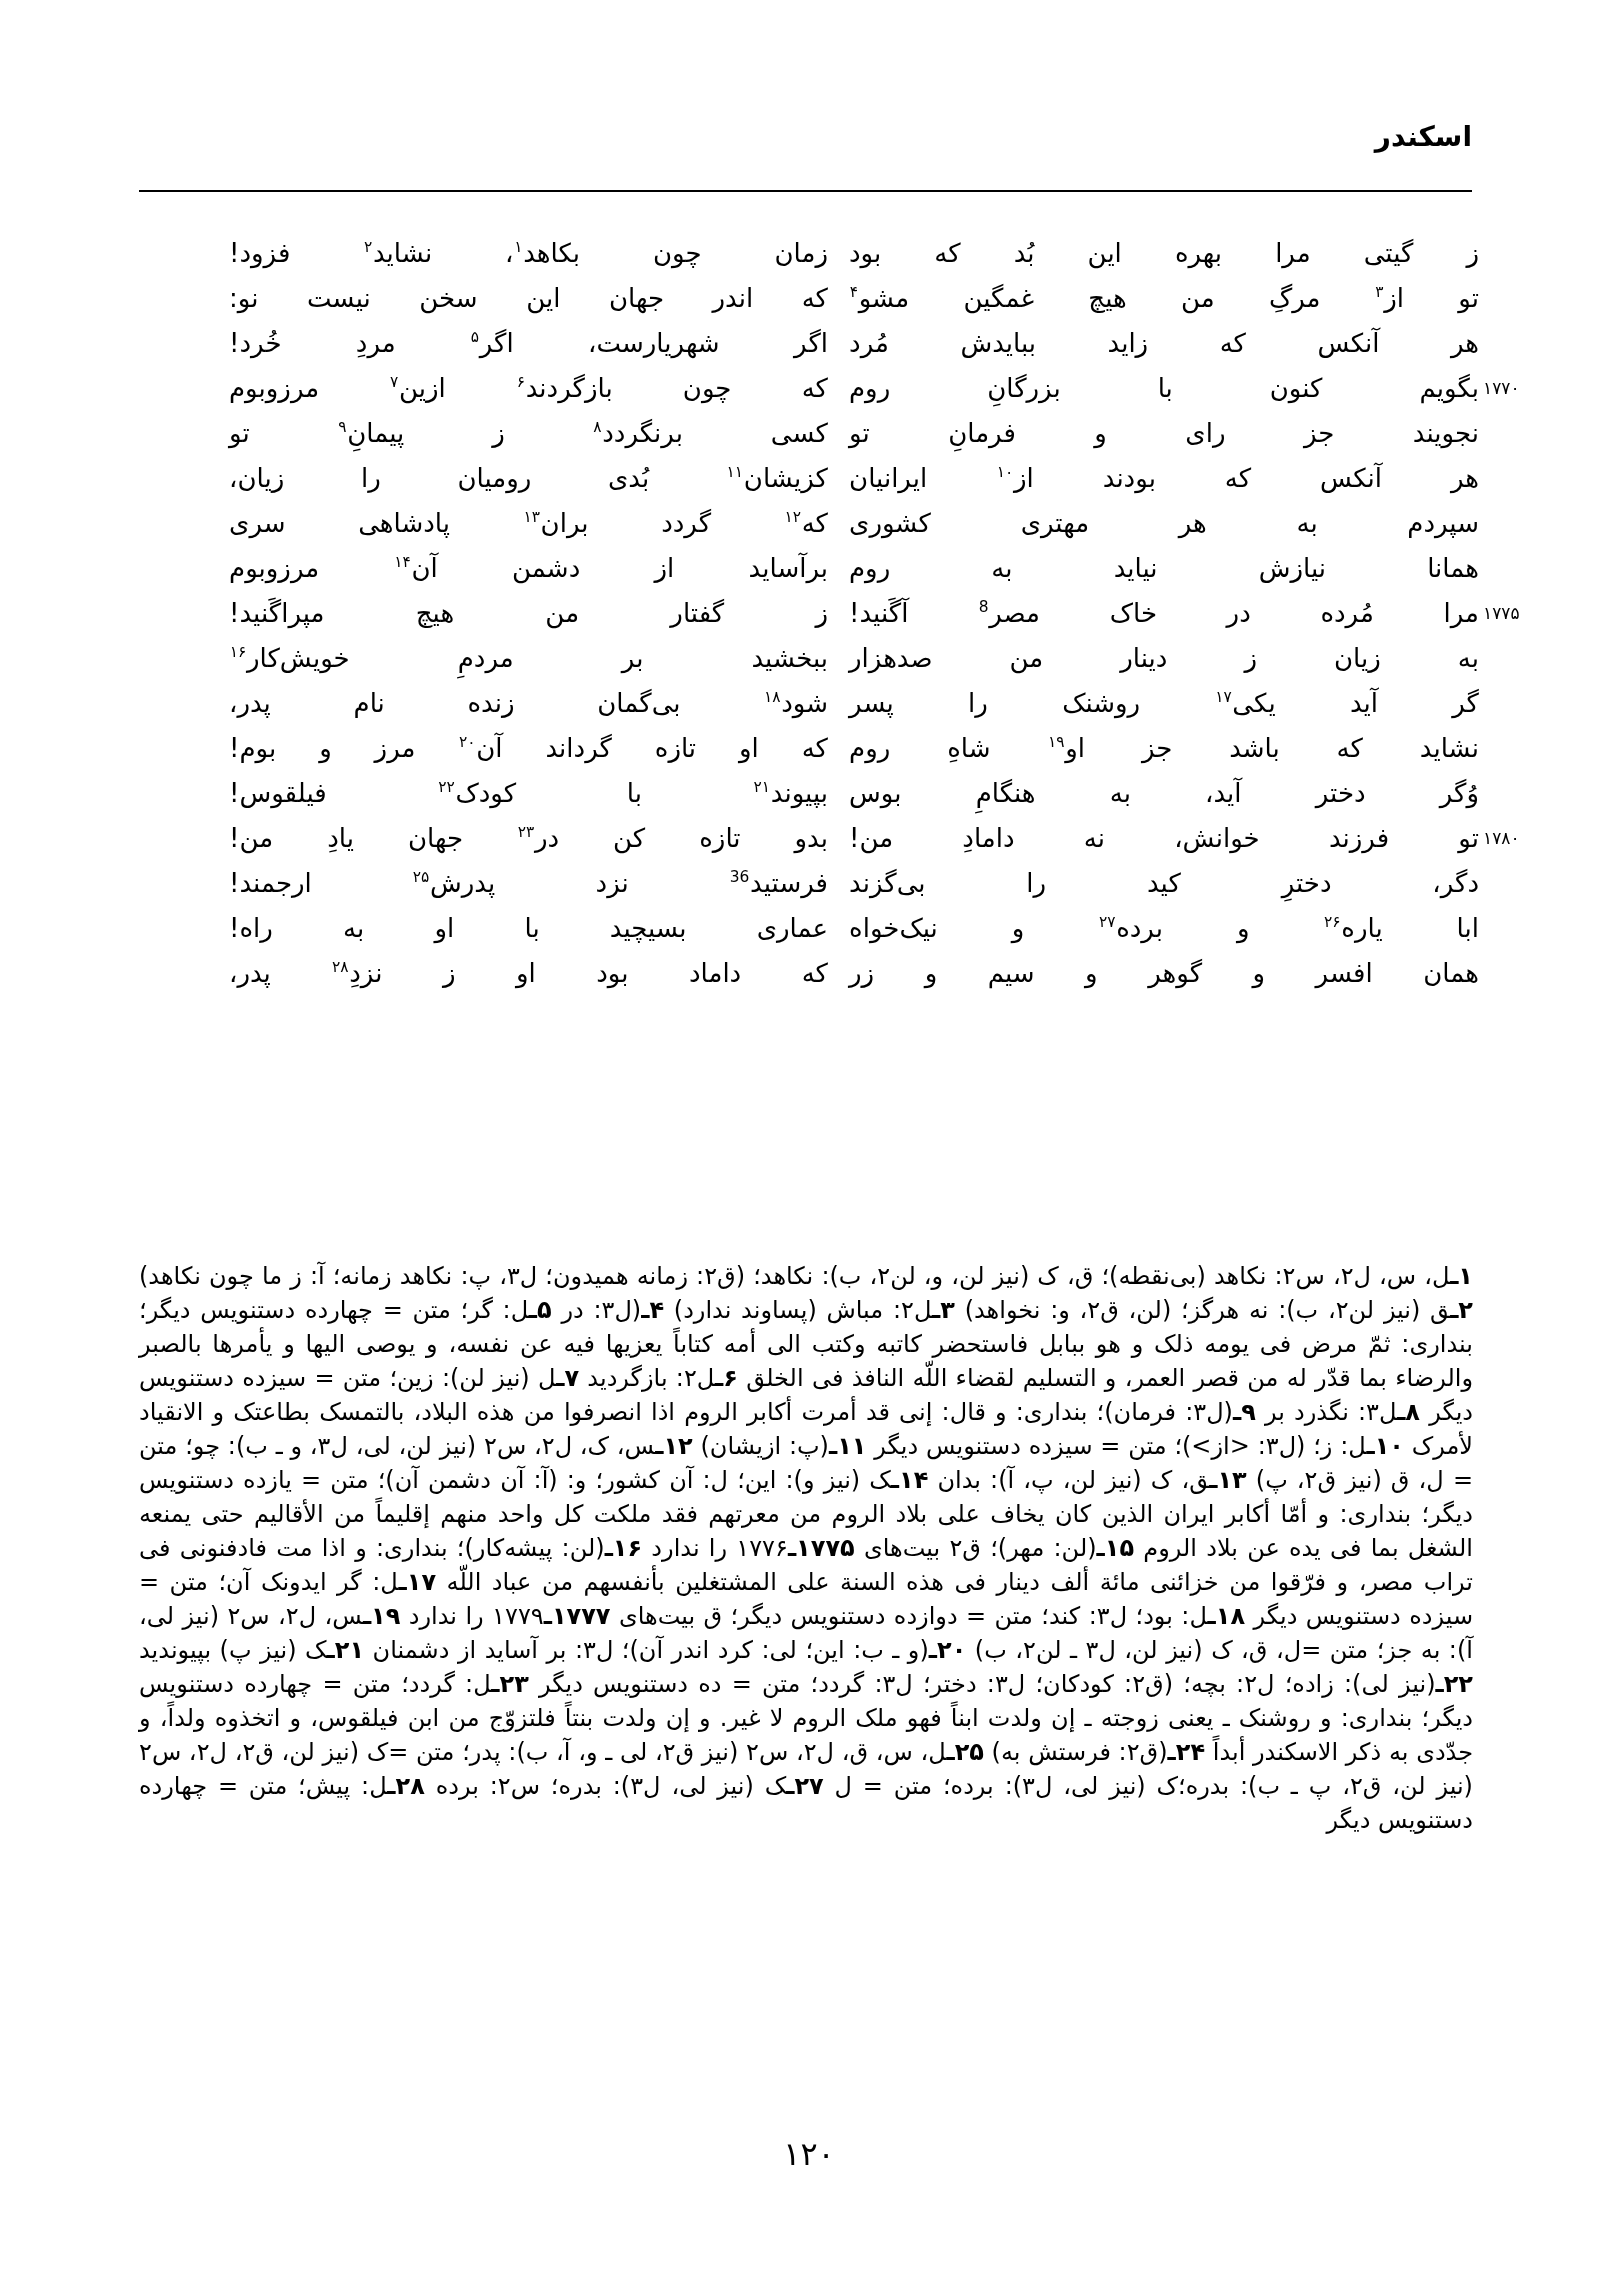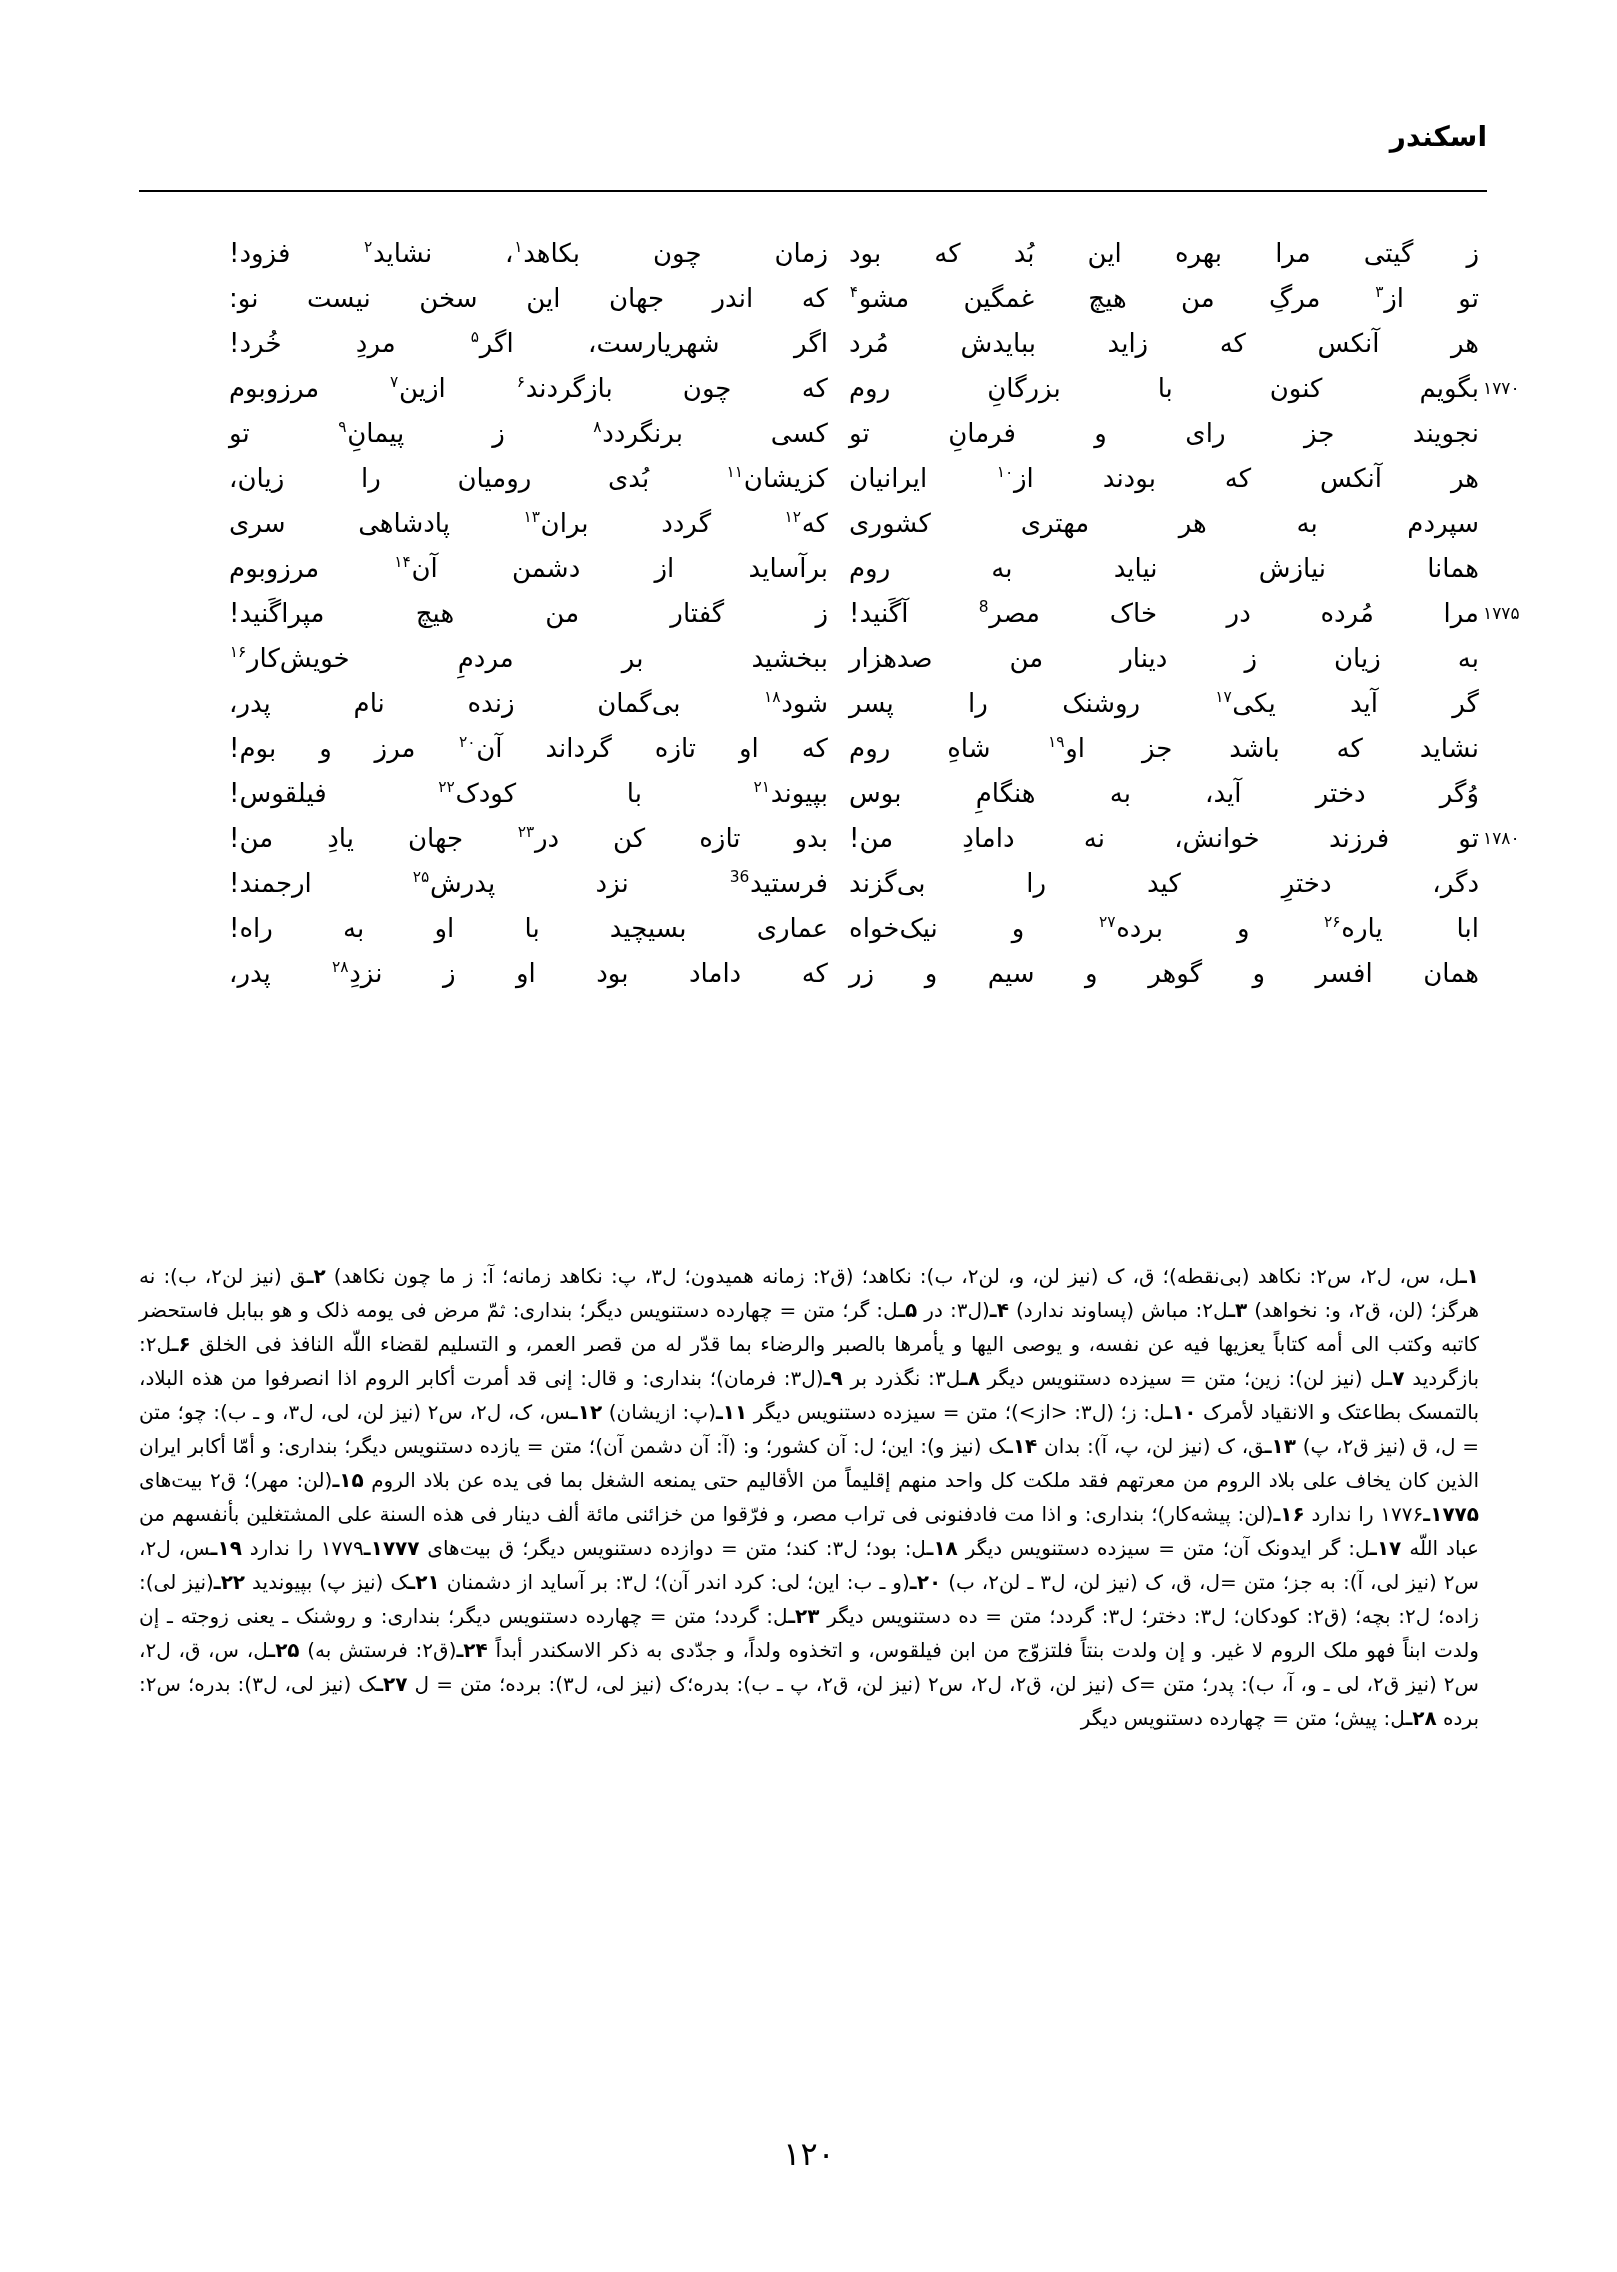--- a/index.html
+++ b/index.html
@@ -13,21 +13,21 @@
   }
   .page{
     position:absolute;
     inset:0;
     padding:0;
   }
 
   
   .header{
     position:absolute;
-    top:123px; right:131px; left:139px;
+    top:123px; right:146px; left:139px;
     height:84px;
     text-align:center;
   }
   .header-title{
     position:absolute;
     right:0; top:0;
     font-size:28px;
     font-weight:bold;
     line-height:1;
     letter-spacing:0;
@@ -88,25 +88,25 @@
     font-size:15.4px;
     vertical-align:super;
     line-height:0;
     margin:0 0.7px;
   }
 
   
   .apparatus{
     position:absolute;
     top:1259px;
-    right:139px;
+    right:145px;
     left:139px;
     direction:rtl;
     text-align:justify;
-    font-size:20px;
+    font-size:24px;
     line-height:34px;
     text-align-last:right;
   }
   .apparatus p{margin:0;padding:0;}
   .apparatus b{font-weight:bold;}
 
   
   .folio{
     position:absolute;
     top:2135px;

